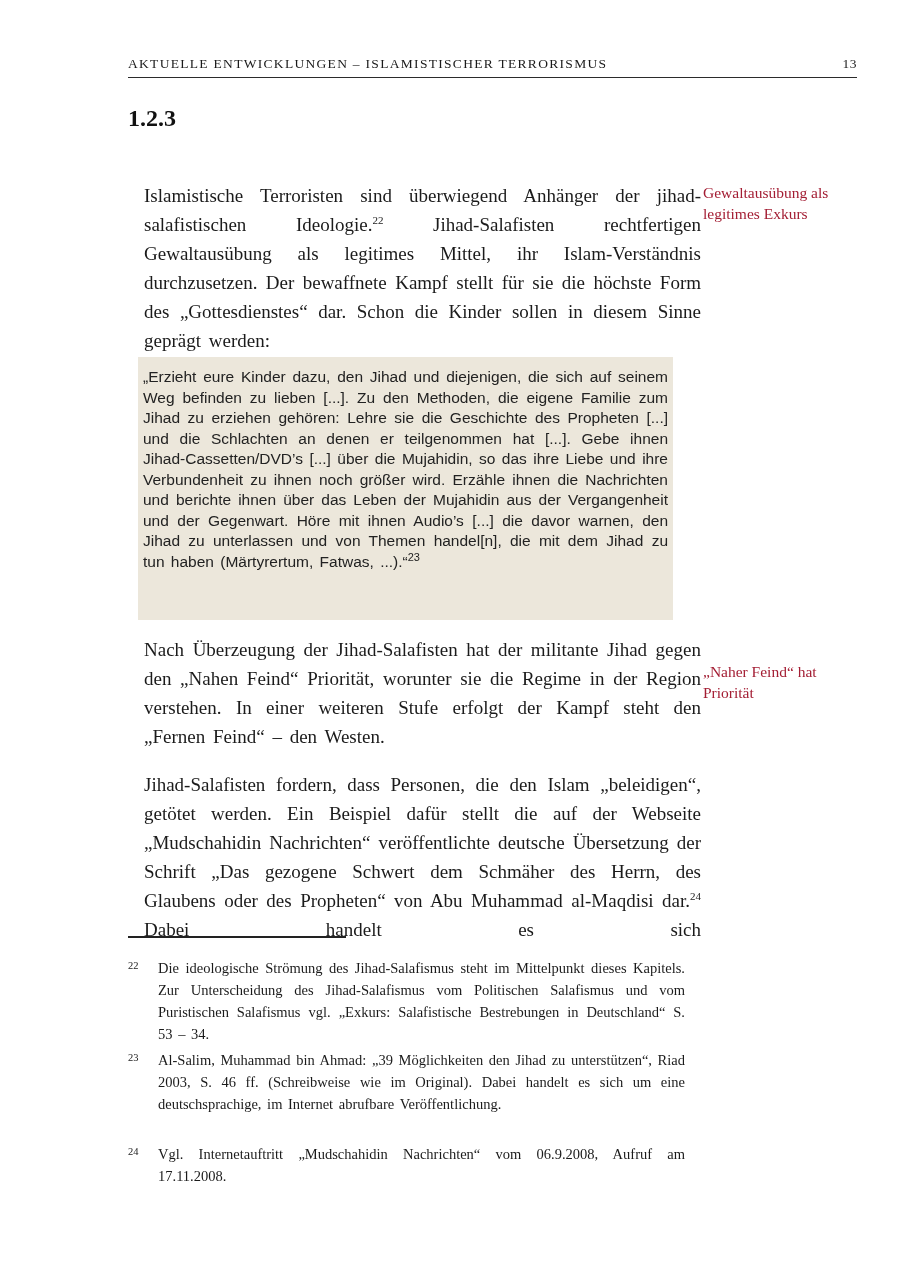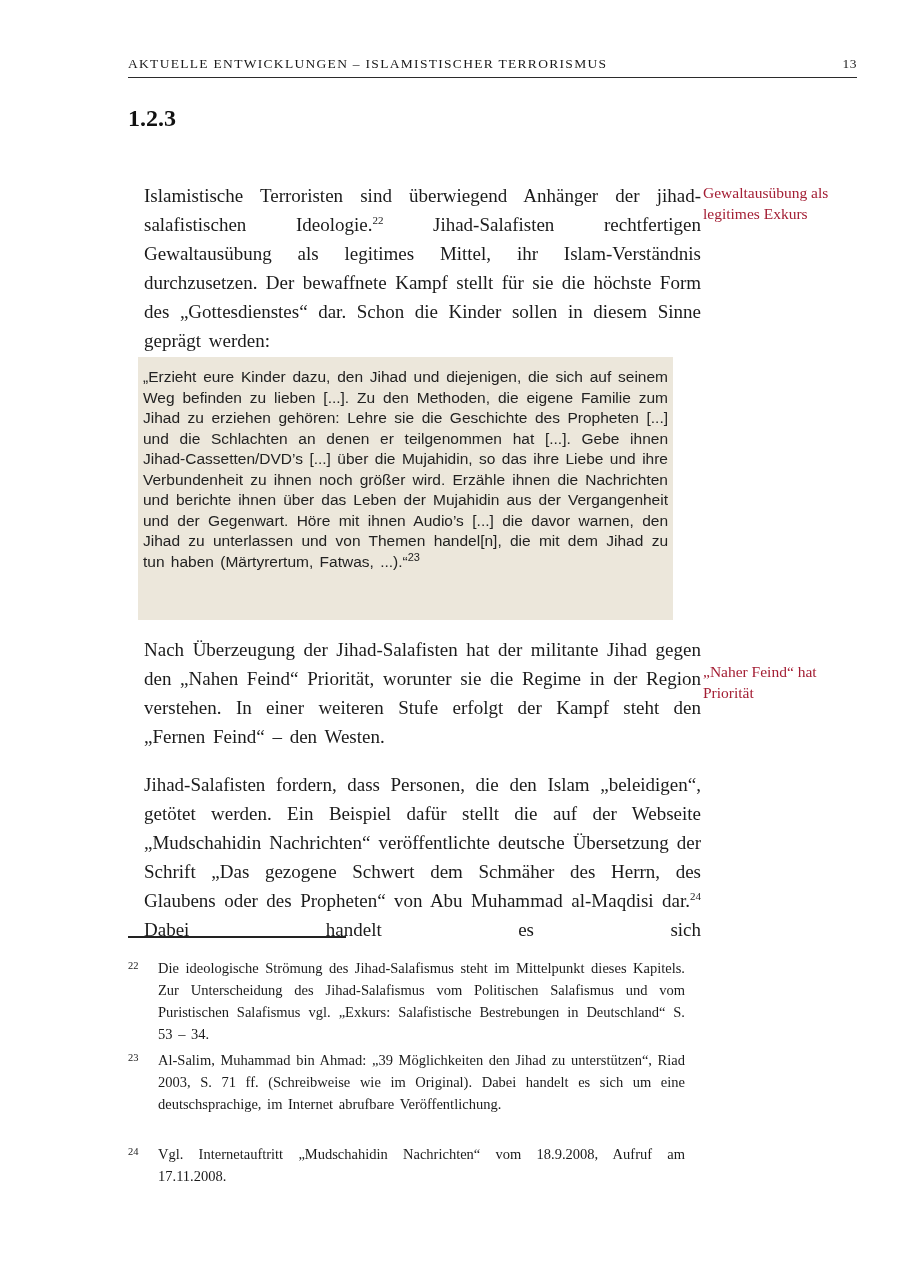--- a/index.html
+++ b/index.html
@@ -152,21 +152,21 @@
 
   <div class="footnote-sep"></div>
 
   <div class="footnote fn22">
     <span class="fn-num">22</span>
     <span class="fn-text">Die ideologische Strömung des Jihad-Salafismus steht im Mittelpunkt dieses Kapitels. Zur Unterscheidung des Jihad-Salafismus vom Politischen Salafismus und vom Puristischen Salafismus vgl. „Exkurs: Salafistische Bestrebungen in Deutschland“ S. 53 – 34.</span>
   </div>
 
   <div class="footnote fn23">
     <span class="fn-num">23</span>
-    <span class="fn-text">Al-Salim, Muhammad bin Ahmad: „39 Möglichkeiten den Jihad zu unterstützen“, Riad 2003, S. 71 ff. (Schreibweise wie im Original). Dabei handelt es sich um eine deutschsprachige, im Internet abrufbare Veröffentlichung.</span>
+    <span class="fn-text">Al-Salim, Muhammad bin Ahmad: „39 Möglichkeiten den Jihad zu unterstützen“, Riad 2003, S. 46 ff. (Schreibweise wie im Original). Dabei handelt es sich um eine deutschsprachige, im Internet abrufbare Veröffentlichung.</span>
   </div>
 
   <div class="footnote fn24">
     <span class="fn-num">24</span>
-    <span class="fn-text">Vgl. Internetauftritt „Mudschahidin Nachrichten“ vom 18.9.2008, Aufruf am 17.11.2008.</span>
+    <span class="fn-text">Vgl. Internetauftritt „Mudschahidin Nachrichten“ vom 06.9.2008, Aufruf am 17.11.2008.</span>
   </div>
 
 </div>
 
 </body></html>

